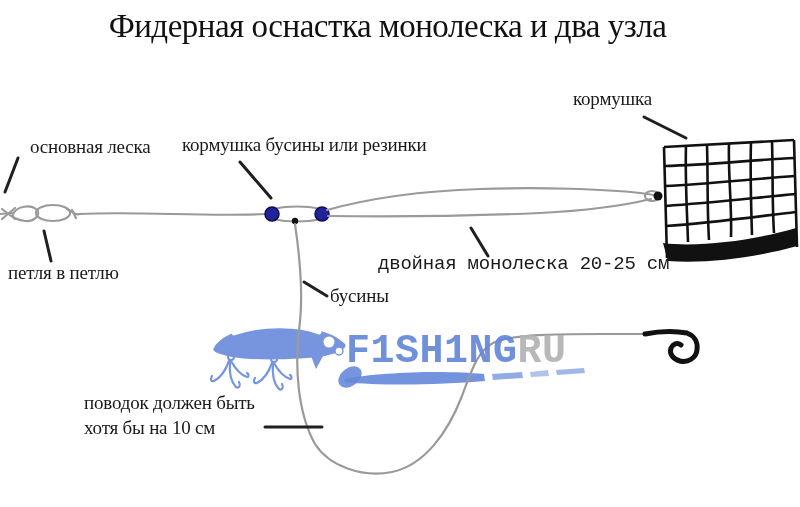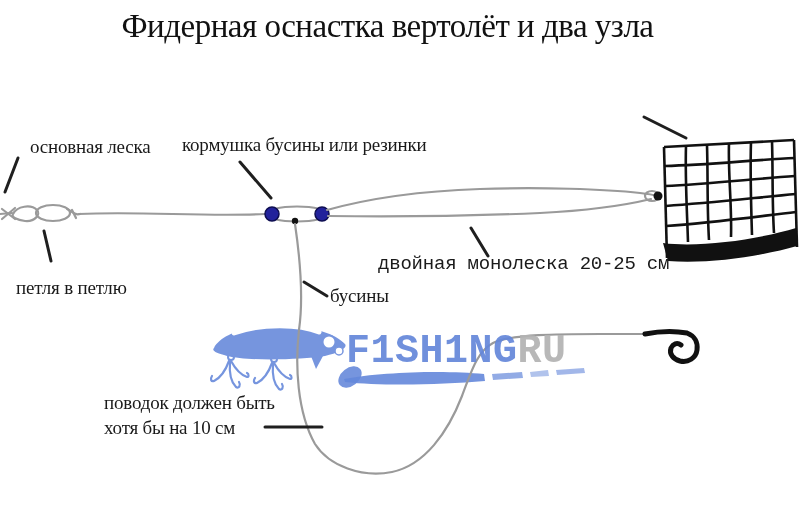--- a/index.html
+++ b/index.html
@@ -137,34 +137,35 @@
 
     <path class="pline" d="M18,158 L5,192"></path>
     <path class="pline" d="M44,231 L51,261"></path>
     <path class="pline" d="M240,162 L271,198"></path>
     <path class="pline" d="M644,117 L686,138"></path>
     <path class="pline" d="M471,228 L488,256"></path>
     <path class="pline" d="M304,282 L327,296"></path>
     <path class="pline" d="M265,427 L322,427"></path>
   </svg>
 
-  <div class="title">Фидерная оснастка вертолёт и два узла</div>
+  <div class="title">Фидерная оснастка монолеска и два узла</div>
 
   <div class="lbl" style="left:5px;top:135px;margin-left:25px;">основная леска</div>
 
   <div class="lbl" style="left:182px;top:133px;">кормушка бусины или резинки</div>
 
+  <div class="lbl" style="left:573px;top:87px;">кормушка</div>
 
-  <div class="lbl" style="left:16px;top:261px;margin-top:15px;">петля в петлю</div>
+  <div class="lbl" style="left:8px;top:261px;">петля в петлю</div>
 
   <div class="lbl" style="left:378px;top:253px;font-family:Liberation Mono, monospace;">двойная монолеска 20-25 см</div>
 
   <div class="lbl" style="left:330px;top:284px;">бусины</div>
 
-  <div class="lbl note" style="left:104px;top:390px;">
+  <div class="lbl note" style="left:84px;top:390px;">
     <div>поводок должен быть</div>
     <div>хотя бы на 10 см</div>
   </div>
 
   <div class="watermark">
     <span class="wm-blue">F1SH1NG</span><span class="wm-gray">RU</span>
   </div>
 
 </div>
 

